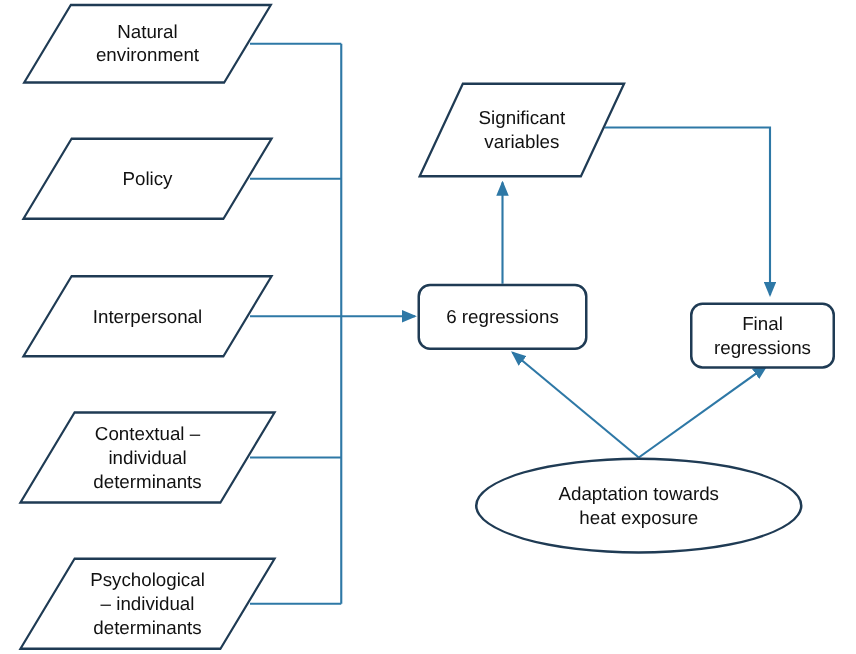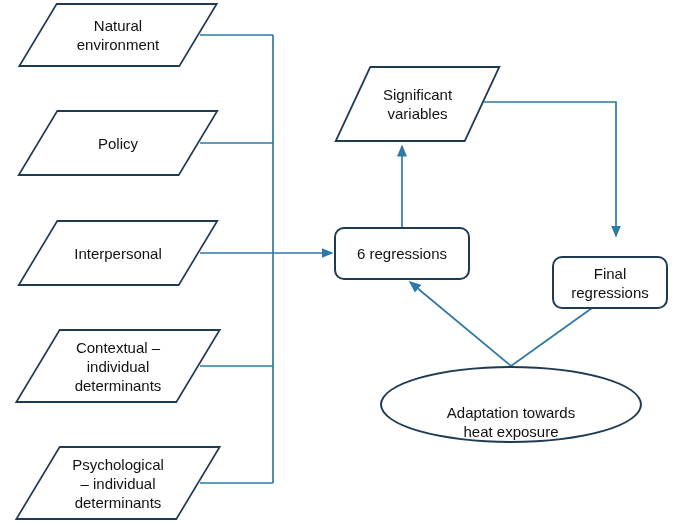--- a/index.html
+++ b/index.html
@@ -21,29 +21,29 @@
     position:absolute;display:flex;align-items:center;justify-content:center;
     background:var(--shape-fill);border:2px solid var(--shape-border);
     box-sizing:border-box;font-size:15px;line-height:19px;
   }
   .label{white-space:pre-line;text-align:center;}
   .skew31{transform:skewX(-31deg);}
   .skew31 .inner{position:absolute;inset:0;display:flex;align-items:center;justify-content:center;transform:skewX(31deg);}
   .skew25{transform:skewX(-25deg);}
   .skew25 .inner{position:absolute;inset:0;display:flex;align-items:center;justify-content:center;transform:skewX(25deg);}
   .rounded{border-radius:10px;}
-  .ellipse{border-radius:50%;align-items:flex-end;}
+  .ellipse{border-radius:50%;}
   #node-natural{left:37px;top:3px;width:162px;height:64px;}
   #node-policy{left:37px;top:110px;width:162px;height:66px;}
   #node-interpersonal{left:37px;top:220px;width:162px;height:66px;}
   #node-contextual{left:37px;top:329px;width:162px;height:74px;}
   #node-psychological{left:37px;top:446px;width:162px;height:74px;}
   #node-significant{left:352px;top:66px;width:131px;height:76px;}
   #node-five{left:334px;top:227px;width:136px;height:53px;}
-  #node-final{left:552px;top:256px;width:116px;height:53px;}
+  #node-final{left:552px;top:242px;width:116px;height:53px;}
   #node-adaptation{left:380px;top:366px;width:262px;height:77px;}
 </style>
 </head>
 <body>
 
 <div class="canvas">
 
   <svg class="edges" width="685" height="523" viewBox="0 0 685 523" xmlns="http://www.w3.org/2000/svg">
     <defs>
       <marker id="ah" markerUnits="userSpaceOnUse" markerWidth="12" markerHeight="10" viewBox="0 0 12 10" refX="10.5" refY="5" orient="auto">

